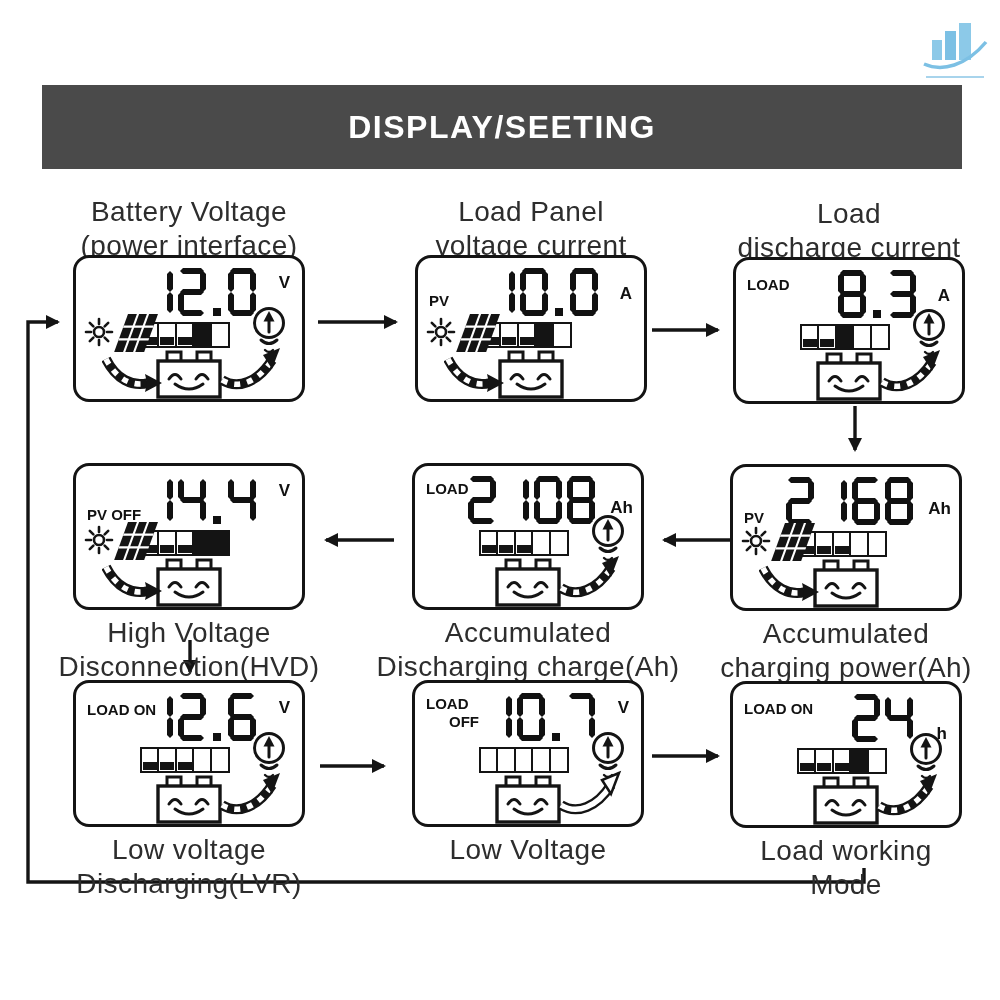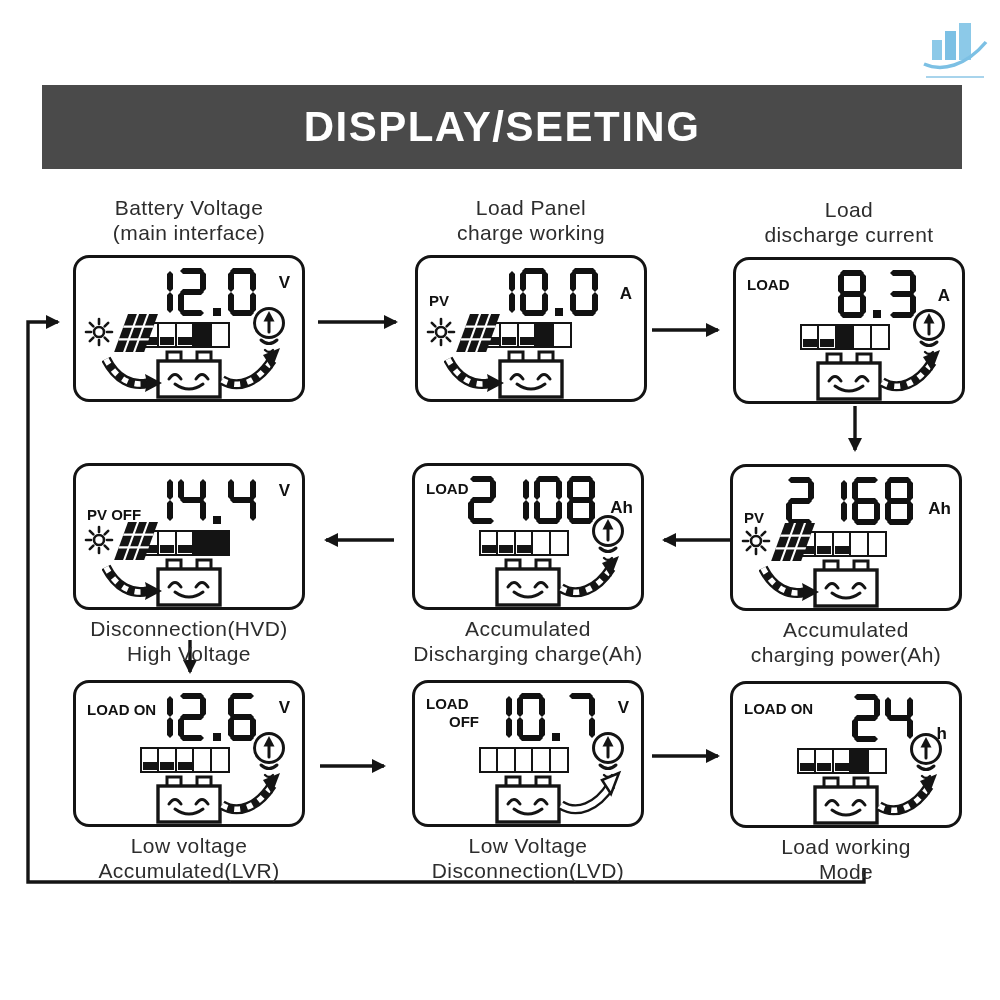--- a/index.html
+++ b/index.html
@@ -1,25 +1,25 @@
 <!DOCTYPE html>
 <html><head>
 <meta charset="utf-8">
 <style>
   html,body{margin:0;padding:0;}
   body{width:1000px;height:1000px;position:relative;background:#ffffff;
        font-family:"Liberation Sans",sans-serif;overflow:hidden;}
   .banner{position:absolute;left:42px;top:85px;width:920px;height:84px;
           display:flex;align-items:center;justify-content:center;}
-  .banner-title{font-size:42px;font-weight:bold;letter-spacing:1.5px;}
+  .banner-title{font-size:32px;font-weight:bold;letter-spacing:1.5px;}
   .logo{position:absolute;left:920px;top:16px;width:72px;height:66px;}
   .logo-tagline{position:absolute;left:926px;top:76px;width:58px;height:2px;background:#a8d4ec;}
   .panel{position:absolute;width:232px;height:147px;border:3.5px solid #141414;
          border-radius:16px;background:#fff;box-sizing:border-box;}
-  .plabel{position:absolute;text-align:center;font-size:21px;color:#2d2d2d;
+  .plabel{position:absolute;text-align:center;font-size:28px;color:#2d2d2d;
           line-height:1.2;letter-spacing:.4px;width:340px;}
   .status{position:absolute;left:11px;font-weight:bold;font-size:15px;color:#111;line-height:1.2;}
   .status .l2{margin-left:23px;text-align:right;}
   .digits{position:absolute;top:10px;right:46px;display:flex;align-items:flex-start;gap:5px;}
   .unit{position:absolute;font-weight:bold;font-size:17px;color:#111;}
   .gauge{position:absolute;top:64px;left:50%;transform:translateX(-47px);display:flex;}
   .gcell{width:16px;height:22px;border:2.5px solid #141414;margin-left:-2.5px;
          position:relative;background:#fff;}
   .gcell.full{background:#141414;}
   .gcell.low::after{content:"";position:absolute;left:1px;right:1px;bottom:1px;height:8px;background:#141414;}
@@ -63,21 +63,21 @@
       <polyline points="190,640 190,672" marker-end="url(#ah)"></polyline>
       <polyline points="320,766 384,766" marker-end="url(#ah)"></polyline>
       <polyline points="652,756 718,756" marker-end="url(#ah)"></polyline>
       <polyline points="864,868 864,882 28,882 28,322 58,322" marker-end="url(#ah)"></polyline>
     </g>
 </svg>
 
 <div id="panels-root">
     <div class="plabel" style="left: 19px; top: 195px;">
       <div>Battery Voltage</div>
-      <div>(main interface)</div>
+      <div>(power interface)</div>
     </div>
     <div class="panel" style="left: 73px; top: 255px;">
       <div class="digits">
         <svg width="28" height="48" viewBox="0 0 28 48">
           <polygon points="25,3 28,6 28,21 25,24 22,21 22,6" fill="#111"></polygon>
           <polygon points="25,24 28,27 28,42 25,45 22,42 22,27" fill="#111"></polygon>
         </svg>
         <svg width="28" height="48" viewBox="0 0 28 48">
           <polygon points="5,0 23,0 26,3 23,6 5,6 2,3" fill="#111"></polygon>
           <polygon points="25,3 28,6 28,21 25,24 22,21 22,6" fill="#111"></polygon>
@@ -162,21 +162,21 @@
       <div class="arrowR">
         <svg width="68" height="50" viewBox="0 0 68 50">
           <path d="M4,38 C20,48 40,40 54,18" stroke="#141414" stroke-width="10" fill="none"></path>
           <path d="M4,38 C20,48 40,40 54,18" stroke="#fff" stroke-width="5.5" fill="none" stroke-dasharray="6 7"></path>
           <polygon points="62,6 45,13 54,27" fill="#141414" stroke="#141414" stroke-width="0"></polygon>
         </svg>
       </div>
     </div>
     <div class="plabel" style="left: 361px; top: 195px;">
       <div>Load Panel</div>
-      <div>charge working</div>
+      <div>voltage current</div>
     </div>
     <div class="panel" style="left: 415px; top: 255px;">
       <div class="status" style="top: 34px;">
         <div>PV</div>
       </div>
       <div class="digits">
         <svg width="28" height="48" viewBox="0 0 28 48">
           <polygon points="25,3 28,6 28,21 25,24 22,21 22,6" fill="#111"></polygon>
           <polygon points="25,24 28,27 28,42 25,45 22,42 22,27" fill="#111"></polygon>
         </svg>
@@ -316,22 +316,22 @@
       </div>
       <div class="arrowR">
         <svg width="68" height="50" viewBox="0 0 68 50">
           <path d="M4,38 C20,48 40,40 54,18" stroke="#141414" stroke-width="10" fill="none"></path>
           <path d="M4,38 C20,48 40,40 54,18" stroke="#fff" stroke-width="5.5" fill="none" stroke-dasharray="6 7"></path>
           <polygon points="62,6 45,13 54,27" fill="#141414" stroke="#141414" stroke-width="0"></polygon>
         </svg>
       </div>
     </div>
     <div class="plabel" style="left: 19px; top: 616px;">
+      <div>High Voltage</div>
       <div>Disconnection(HVD)</div>
-      <div>High Voltage</div>
     </div>
     <div class="panel" style="left: 73px; top: 463px;">
       <div class="status" style="top: 40px;">
         <div>PV OFF</div>
       </div>
       <div class="digits">
         <svg width="28" height="48" viewBox="0 0 28 48">
           <polygon points="25,3 28,6 28,21 25,24 22,21 22,6" fill="#111"></polygon>
           <polygon points="25,24 28,27 28,42 25,45 22,42 22,27" fill="#111"></polygon>
         </svg>
@@ -567,21 +567,21 @@
       <div class="arrowL">
         <svg width="62" height="42" viewBox="0 0 62 42">
           <path d="M4,5 C14,25 30,33 46,29" stroke="#141414" stroke-width="10" fill="none"></path>
           <path d="M4,5 C14,25 30,33 46,29" stroke="#fff" stroke-width="5.5" fill="none" stroke-dasharray="6 7"></path>
           <polygon points="60,29 43,20 45,29 43,38" fill="#141414"></polygon>
         </svg>
       </div>
     </div>
     <div class="plabel" style="left: 19px; top: 833px;">
       <div>Low voltage</div>
-      <div>Accumulated(LVR)</div>
+      <div>Discharging(LVR)</div>
     </div>
     <div class="panel" style="left: 73px; top: 680px;">
       <div class="status" style="top: 18px;">
         <div>LOAD ON</div>
       </div>
       <div class="digits">
         <svg width="28" height="48" viewBox="0 0 28 48">
           <polygon points="25,3 28,6 28,21 25,24 22,21 22,6" fill="#111"></polygon>
           <polygon points="25,24 28,27 28,42 25,45 22,42 22,27" fill="#111"></polygon>
         </svg>
@@ -640,21 +640,20 @@
       <div class="arrowR">
         <svg width="68" height="50" viewBox="0 0 68 50">
           <path d="M4,38 C20,48 40,40 54,18" stroke="#141414" stroke-width="10" fill="none"></path>
           <path d="M4,38 C20,48 40,40 54,18" stroke="#fff" stroke-width="5.5" fill="none" stroke-dasharray="6 7"></path>
           <polygon points="62,6 45,13 54,27" fill="#141414" stroke="#141414" stroke-width="0"></polygon>
         </svg>
       </div>
     </div>
     <div class="plabel" style="left: 358px; top: 833px;">
       <div>Low Voltage</div>
-      <div>Disconnection(LVD)</div>
     </div>
     <div class="panel" style="left: 412px; top: 680px;">
       <div class="status" style="top: 12px;">
         <div>LOAD</div>
         <div class="l2">OFF</div>
       </div>
       <div class="digits">
         <svg width="28" height="48" viewBox="0 0 28 48">
           <polygon points="25,3 28,6 28,21 25,24 22,21 22,6" fill="#111"></polygon>
           <polygon points="25,24 28,27 28,42 25,45 22,42 22,27" fill="#111"></polygon>

